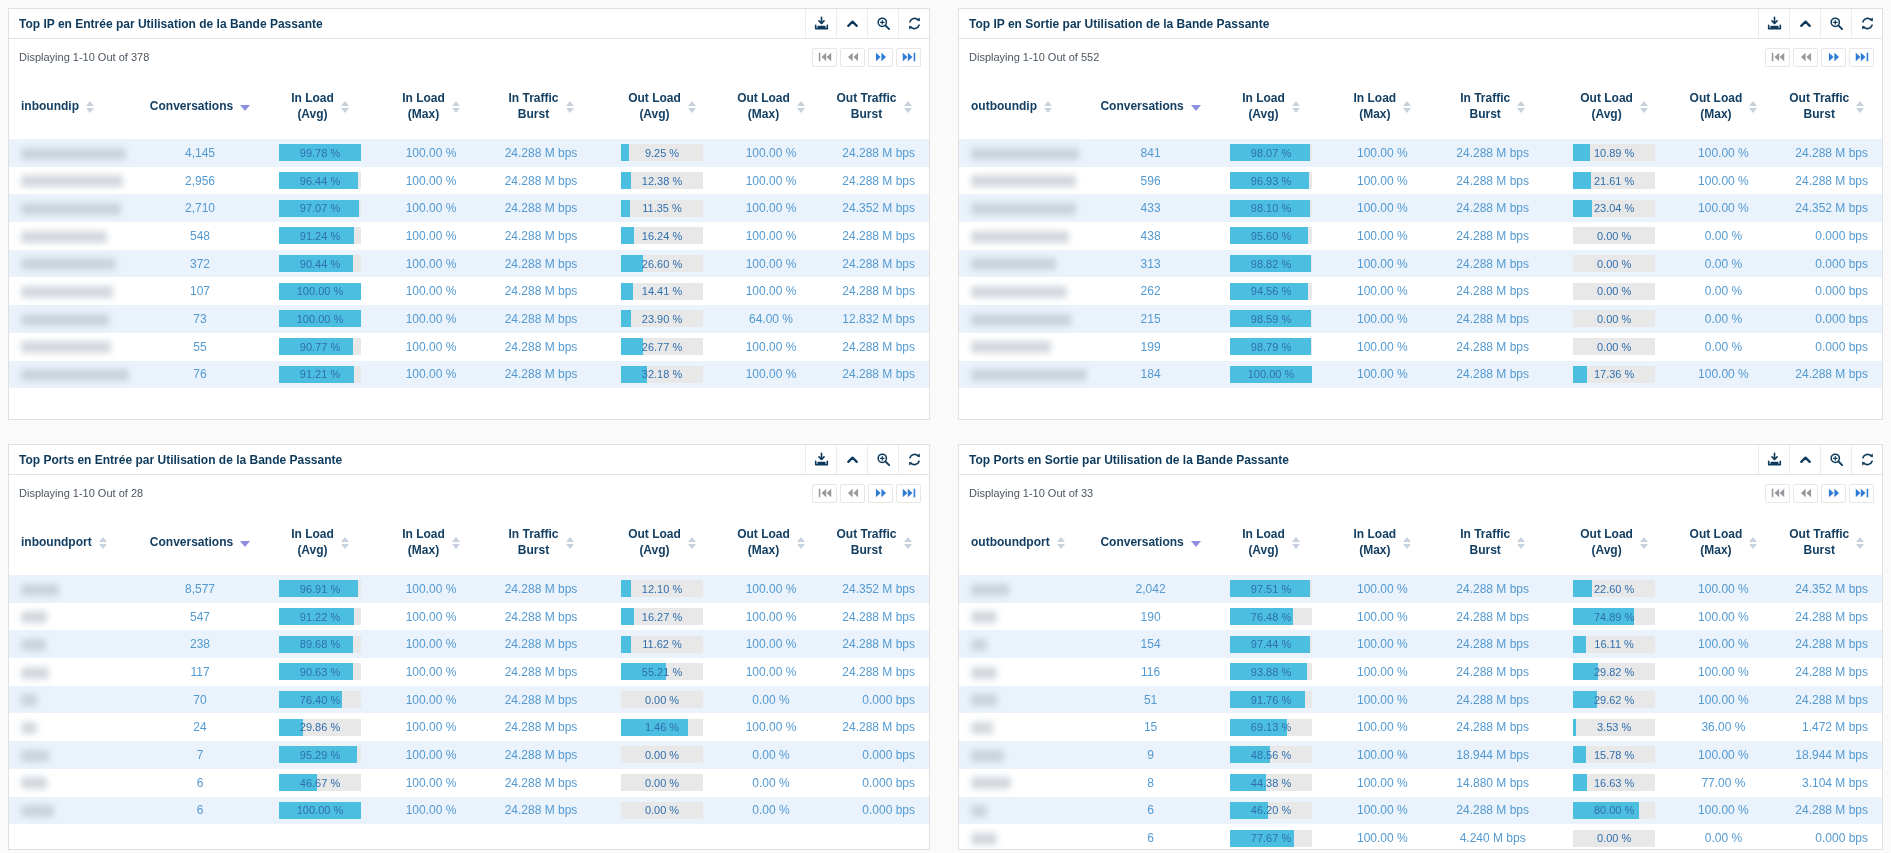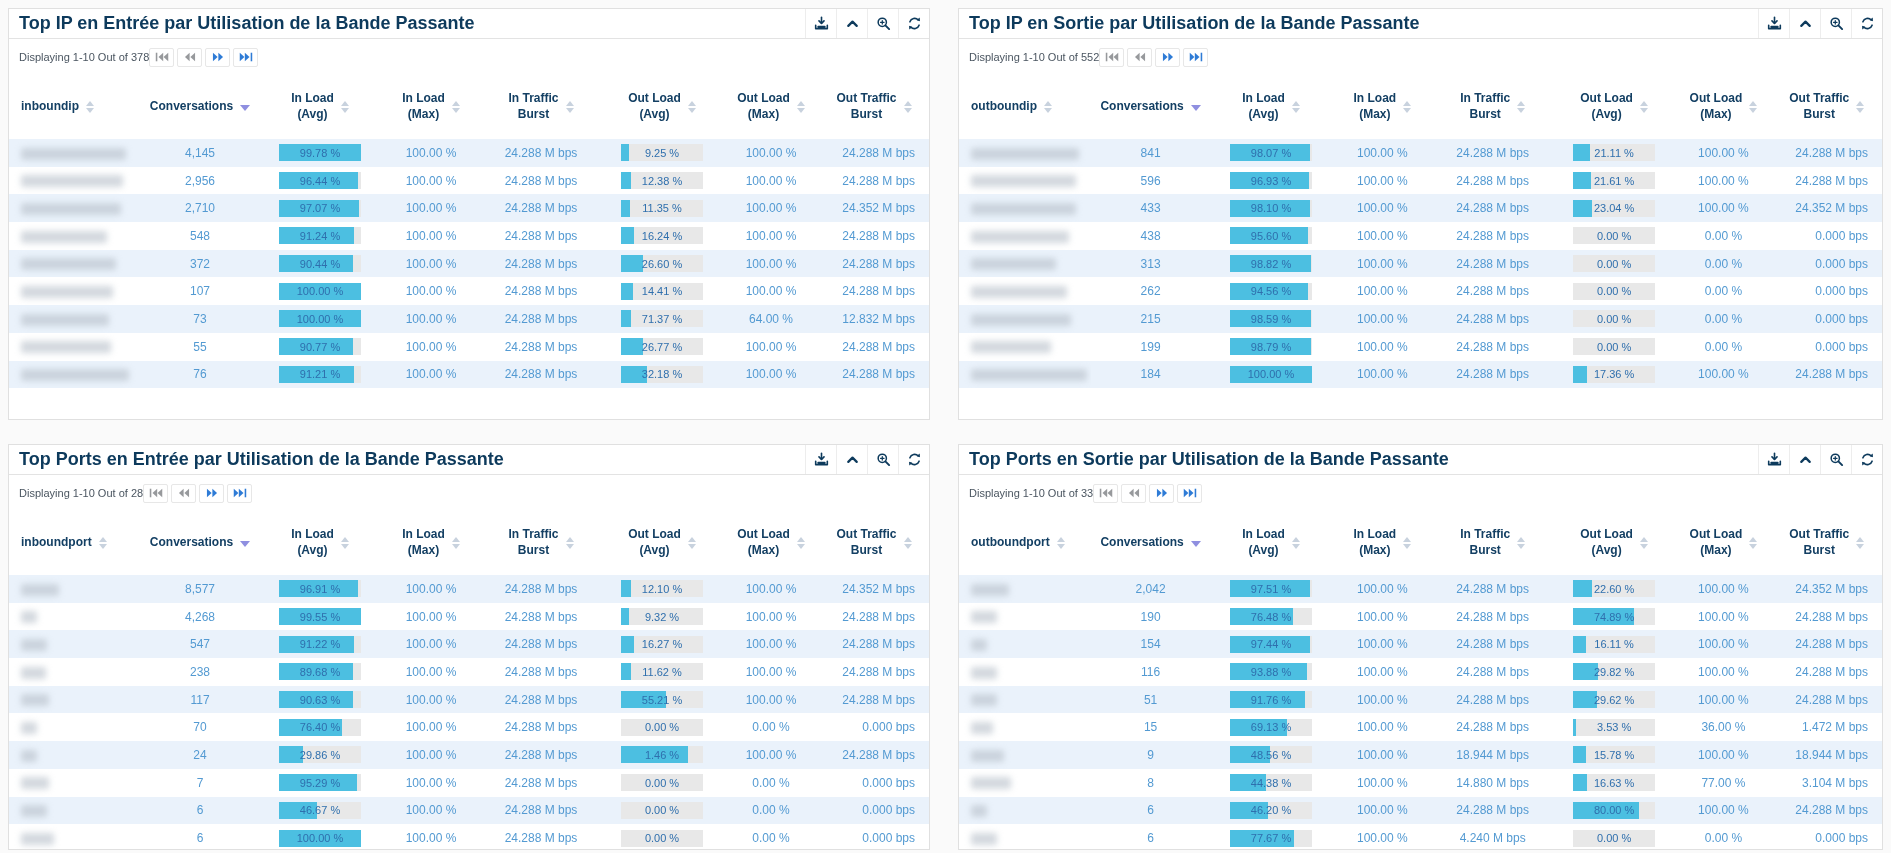--- a/index.html
+++ b/index.html
@@ -18,33 +18,33 @@
   }
   .panel { background:#fff; border:1px solid #e0e0e0; overflow:hidden; }
 
   
   .panel-header {
     display:flex; align-items:stretch; justify-content:space-between;
     height:30px; border-bottom:1px solid #e3e3e3; background:#fff;
   }
   .panel-title {
     margin:0; align-self:center; padding-left:10px;
-    font-size:18px; font-weight:bold; color:#0d3a5c; white-space:nowrap;
+    font-size:12px; font-weight:bold; color:#0d3a5c; white-space:nowrap;
   }
   .panel-tools { display:flex; }
   .tool {
     width:31px; display:flex; align-items:center; justify-content:center;
     background:none; border:none; border-left:1px solid #ededed;
     color:#0d3a5c; cursor:pointer; padding:0;
   }
   .tool svg { width:15px; height:15px; display:block; }
 
   
   .subbar {
-    display:flex; align-items:center; 
+    display:flex; align-items:center; justify-content:space-between;
     height:36px; padding:0 8px 0 10px;
   }
   .displaying { font-size:11px; color:#4a5560; }
   .pager { display:flex; gap:3px; }
   .pg {
     width:25px; height:19px; display:flex; align-items:center; justify-content:center;
     background:#fff; border:1px solid #e7e7e7; border-radius:2px; padding:0; cursor:pointer;
   }
   .pg svg { width:14px; height:10px; display:block; }
   .pg.gray { color:#97999c; }
@@ -408,21 +408,21 @@
               <div class="bar">
                 <div class="fill" style="width: 100%;"></div>
                 <span class="lbl">100.00 %</span>
               </div>
             </td>
             <td>100.00 %</td>
             <td>24.288 M bps</td>
             <td>
               <div class="bar">
                 <div class="fill" style="width: 11.95%;"></div>
-                <span class="lbl">71.37 %</span>
+                <span class="lbl">23.90 %</span>
               </div>
             </td>
             <td>64.00 %</td>
             <td class="right">12.832 M bps</td>
           </tr>
           <tr>
             <td class="key"><span class="blur-chip" style="width: 90px;"></span></td>
             <td>55</td>
             <td>
               <div class="bar">
@@ -660,21 +660,21 @@
               <div class="bar">
                 <div class="fill" style="width: 98.07%;"></div>
                 <span class="lbl">98.07 %</span>
               </div>
             </td>
             <td>100.00 %</td>
             <td>24.288 M bps</td>
             <td>
               <div class="bar">
                 <div class="fill" style="width: 21.11%;"></div>
-                <span class="lbl">21.11 %</span>
+                <span class="lbl">10.89 %</span>
               </div>
             </td>
             <td>100.00 %</td>
             <td class="right">24.288 M bps</td>
           </tr>
           <tr>
             <td class="key"><span class="blur-chip" style="width: 105px;"></span></td>
             <td>596</td>
             <td>
               <div class="bar">
@@ -1039,40 +1039,20 @@
             <td>
               <div class="bar">
                 <div class="fill" style="width: 12.1%;"></div>
                 <span class="lbl">12.10 %</span>
               </div>
             </td>
             <td>100.00 %</td>
             <td class="right">24.352 M bps</td>
           </tr>
           <tr>
-            <td class="key"><span class="blur-chip" style="width: 16px;"></span></td>
-            <td>4,268</td>
-            <td>
-              <div class="bar">
-                <div class="fill" style="width: 99.55%;"></div>
-                <span class="lbl">99.55 %</span>
-              </div>
-            </td>
-            <td>100.00 %</td>
-            <td>24.288 M bps</td>
-            <td>
-              <div class="bar">
-                <div class="fill" style="width: 9.32%;"></div>
-                <span class="lbl">9.32 %</span>
-              </div>
-            </td>
-            <td>100.00 %</td>
-            <td class="right">24.288 M bps</td>
-          </tr>
-          <tr>
             <td class="key"><span class="blur-chip" style="width: 26px;"></span></td>
             <td>547</td>
             <td>
               <div class="bar">
                 <div class="fill" style="width: 91.22%;"></div>
                 <span class="lbl">91.22 %</span>
               </div>
             </td>
             <td>100.00 %</td>
             <td>24.288 M bps</td>

